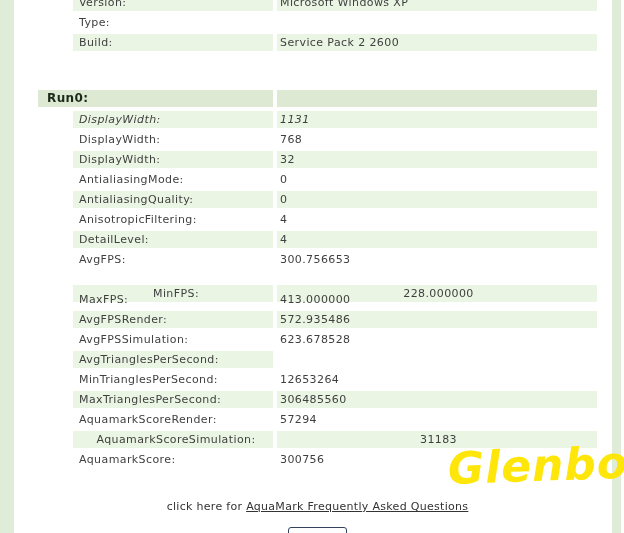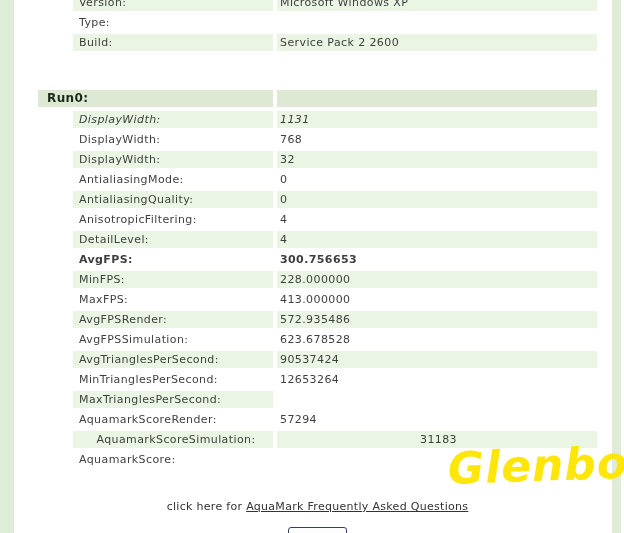--- a/index.html
+++ b/index.html
@@ -79,61 +79,62 @@
         <div class="cell value">0</div>
       </div>
       <div class="row plain" style="top: 100px;">
         <div class="cell label">AnisotropicFiltering:</div>
         <div class="cell value">4</div>
       </div>
       <div class="row banded" style="top: 120px;">
         <div class="cell label">DetailLevel:</div>
         <div class="cell value">4</div>
       </div>
-      <div class="row plain" style="top: 140px; font-weight: bold;">
+      <div class="row plain" style="top: 140px;">
         <div class="cell label">AvgFPS:</div>
         <div class="cell value">300.756653</div>
       </div>
-      <div class="row banded" style="top: 160px;">
+      <div class="row banded" style="top: 174px; text-align: center;">
         <div class="cell label">MinFPS:</div>
         <div class="cell value">228.000000</div>
       </div>
       <div class="row plain" style="top: 180px;">
         <div class="cell label">MaxFPS:</div>
         <div class="cell value">413.000000</div>
       </div>
       <div class="row banded" style="top: 200px;">
         <div class="cell label">AvgFPSRender:</div>
         <div class="cell value">572.935486</div>
       </div>
       <div class="row plain" style="top: 220px;">
         <div class="cell label">AvgFPSSimulation:</div>
         <div class="cell value">623.678528</div>
       </div>
       <div class="row banded" style="top: 240px;">
         <div class="cell label">AvgTrianglesPerSecond:</div>
-        <div class="cell value">90537424</div>
       </div>
       <div class="row plain" style="top: 260px;">
         <div class="cell label">MinTrianglesPerSecond:</div>
         <div class="cell value">12653264</div>
       </div>
       <div class="row banded" style="top: 280px;">
         <div class="cell label">MaxTrianglesPerSecond:</div>
+        <div class="cell value">306485560</div>
       </div>
       <div class="row plain" style="top: 300px;">
         <div class="cell label">AquamarkScoreRender:</div>
         <div class="cell value">57294</div>
       </div>
       <div class="row banded" style="top: 320px; text-align: center;">
         <div class="cell label">AquamarkScoreSimulation:</div>
         <div class="cell value">31183</div>
       </div>
       <div class="row plain" style="top: 340px;">
         <div class="cell label">AquamarkScore:</div>
+        <div class="cell value">300756</div>
       </div>
     </div>
 
   <div class="watermark">Glenboy</div>
 
   <div class="faq-line">
     <span>click here for </span><a>AquaMark Frequently Asked Questions</a>
   </div>
 
   <div class="bottom-button"></div>

